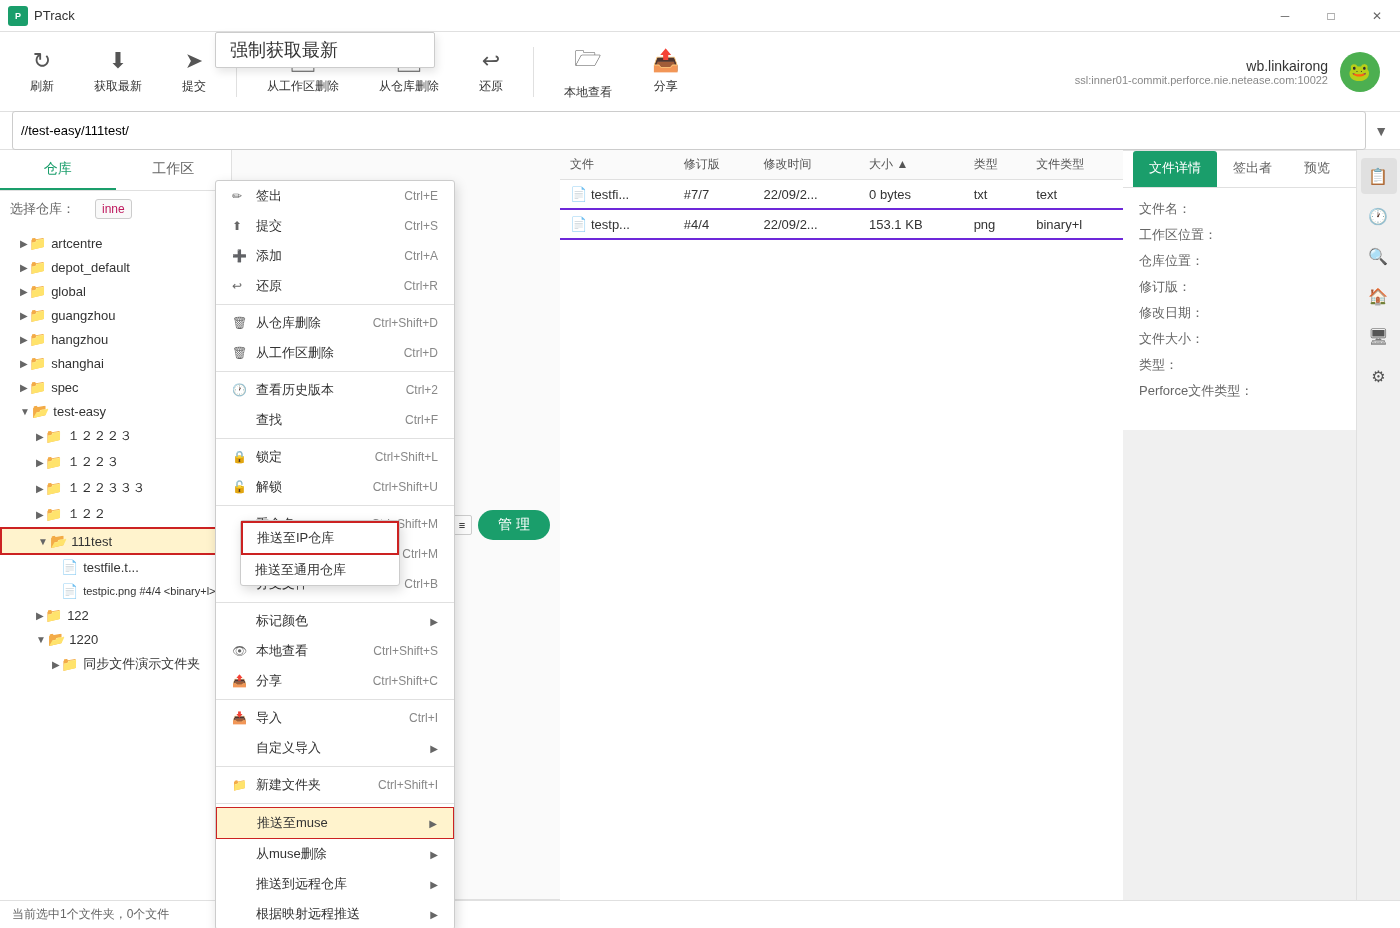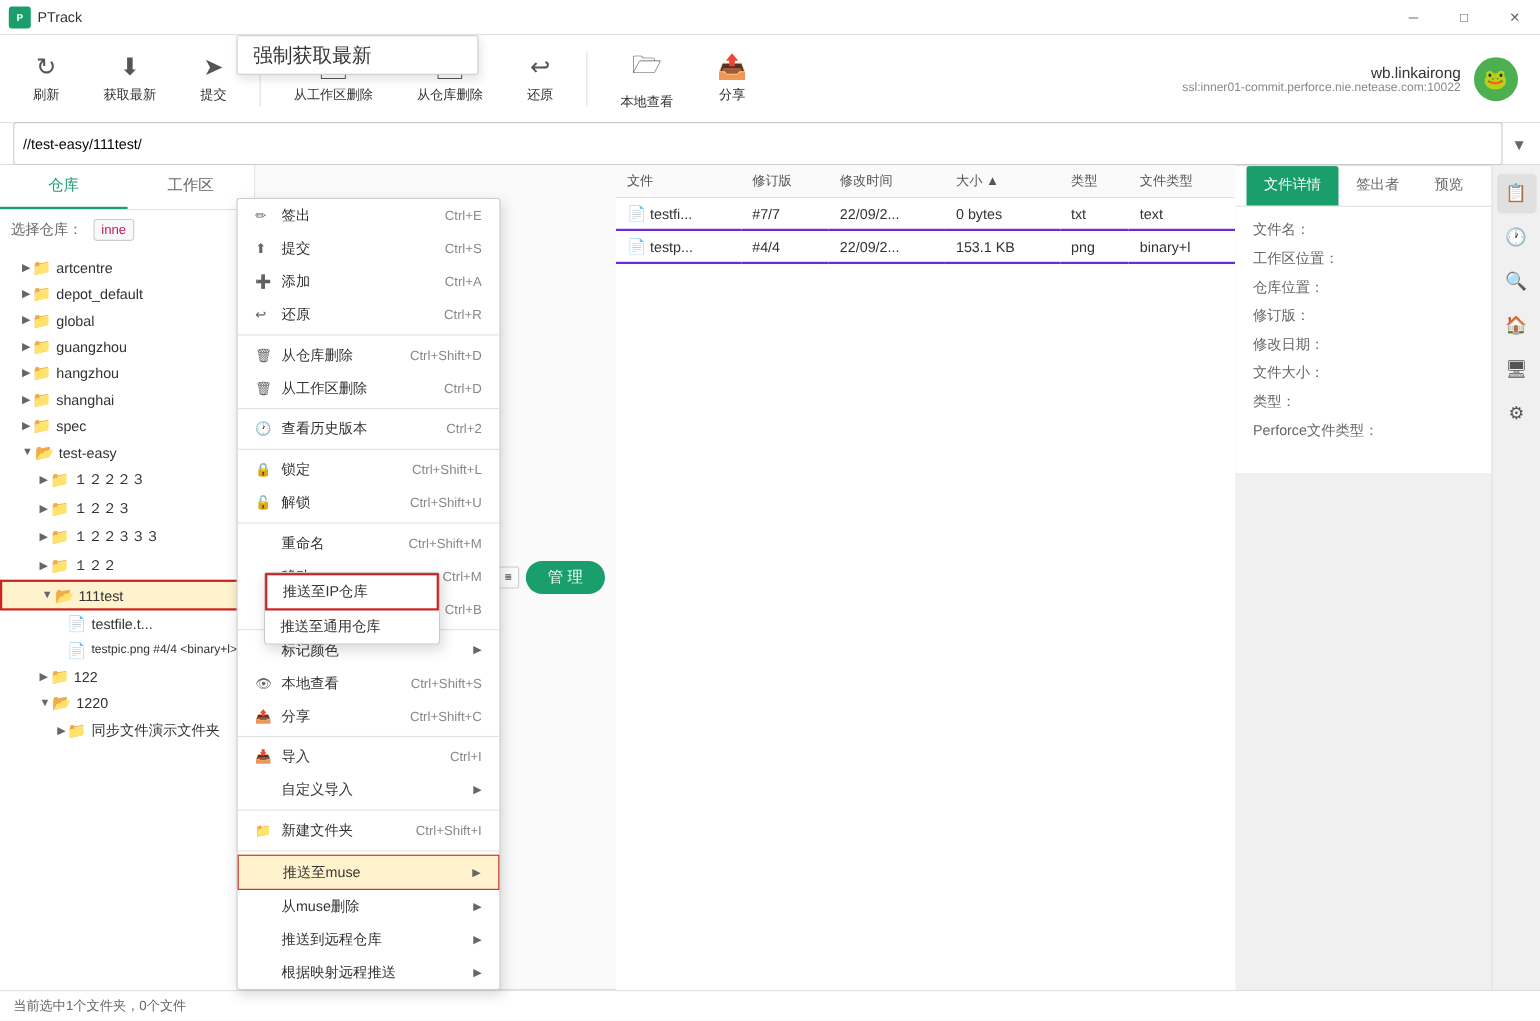--- a/index.html
+++ b/index.html
@@ -31,21 +31,21 @@
     .pathbar-arrow { margin-left: 8px; color: #666; cursor: pointer; font-size: 14px; }
 
     
     .main { display: flex; height: calc(928px - 32px - 80px - 38px - 28px); }
 
     
     .left-panel { width: 232px; background: #fff; border-right: 1px solid #e0e0e0; display: flex; flex-direction: column; }
     .tabs { display: flex; border-bottom: 1px solid #e0e0e0; }
     .tab { flex: 1; text-align: center; padding: 10px 0; cursor: pointer; font-size: 14px; color: #666; border-bottom: 2px solid transparent; }
     .tab.active { color: #1a9e6b; border-bottom: 2px solid #1a9e6b; font-weight: 500; }
-    .repo-selector { padding: 8px 10px; display: flex; align-items: center; gap: 10px; font-size: 13px; }
+    .repo-selector { padding: 8px 10px; display: flex; align-items: center; gap: 20px; font-size: 13px; }
     .repo-selector-label { color: #666; white-space: nowrap; }
     .repo-selector-value { border: 1px solid #ccc; border-radius: 3px; padding: 2px 6px; font-size: 12px; color: #be185d; background: #f9f9f9; }
 
     
     .tree { flex: 1; overflow-y: auto; padding: 4px 0; }
     .tree-item { display: flex; align-items: center; padding: 4px 8px; cursor: pointer; white-space: nowrap; font-size: 13px; color: #333; }
     .tree-indent-1 { padding-left: 20px; }
     .tree-indent-2 { padding-left: 36px; }
     .tree-indent-3 { padding-left: 52px; }
     .tree-icon { margin-right: 4px; font-size: 14px; }
@@ -446,20 +446,27 @@
   <div class="menu-separator"></div>
 
   <div class="menu-item">
     <div class="menu-left">
         <span class="menu-icon">🕐</span>
         <span>查看历史版本</span>
       </div>
     <span class="shortcut">Ctrl+2</span>
   </div>
 
+  <div class="menu-item">
+    <div class="menu-left">
+        <span class="menu-icon"></span>
+        <span>查找</span>
+      </div>
+    <span class="shortcut">Ctrl+F</span>
+  </div>
   <div class="menu-separator"></div>
 
   <div class="menu-item">
     <div class="menu-left">
         <span class="menu-icon">🔒</span>
         <span>锁定</span>
       </div>
     <span class="shortcut">Ctrl+Shift+L</span>
   </div>
 

